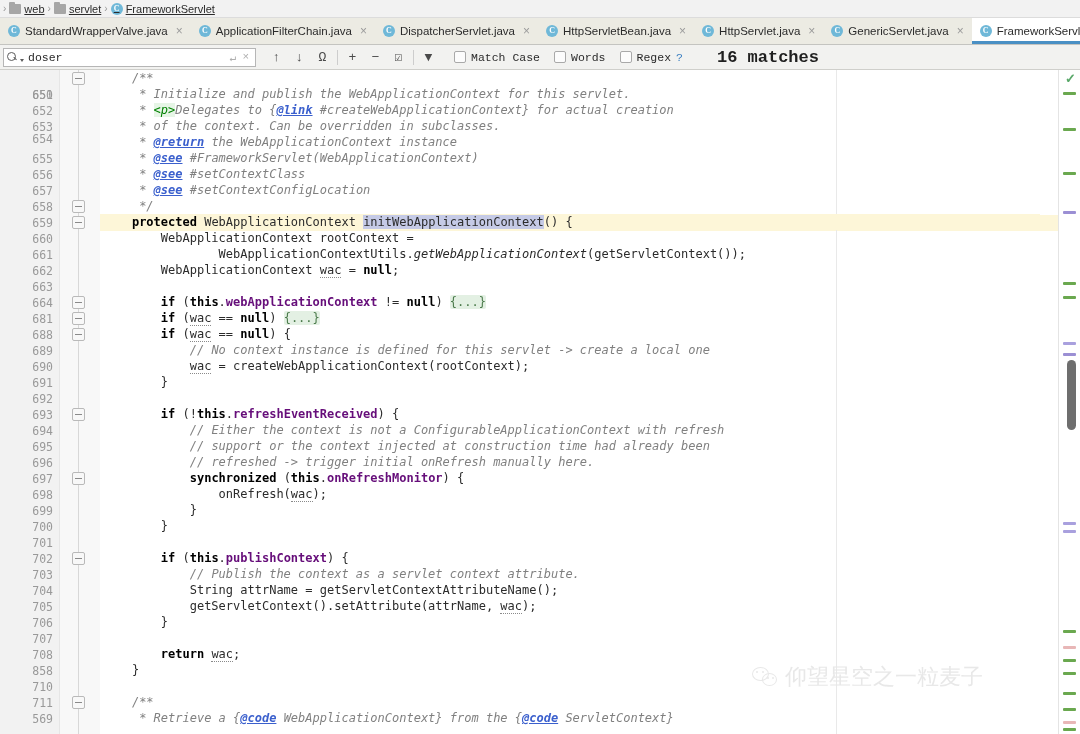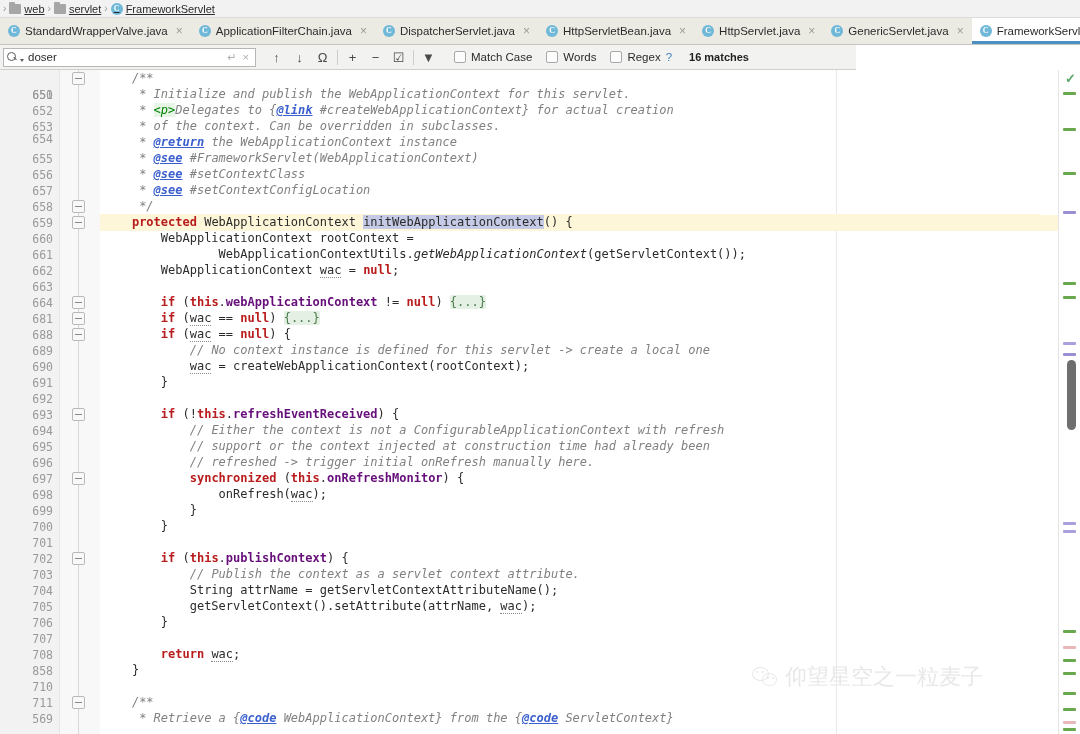--- a/index.html
+++ b/index.html
@@ -61,25 +61,25 @@
   .tab.active {
     background: #ffffff;
     box-shadow: inset 0 -3px 0 0 #4a90c4;
   }
   .tab-close {
     color: #9b9b9b; font-size: 12px; margin-left: 3px; line-height: 1;
   }
 
   
   #findbar {
-    position: absolute; top: 45px; left: 0; width: 856px; height: 25px;
+    position: absolute; top: 45px; left: 0; width: 1080px; height: 25px;
     background: #f2f2f0;
     border-bottom: 1px solid #cfcfcb;
     display: flex; align-items: center;
-    font-size: 11.5px; color: #2b2b2b;
+    font-size: 11.5px; color: #2b2b2b; font-family: Liberation Mono, monospace;
   }
   #search-field {
     position: relative;
     margin-left: 3px;
     width: 253px; height: 19px;
     background: #ffffff;
     border: 1px solid #b6b6b6;
     display: flex; align-items: center;
     padding: 0 3px;
   }
@@ -105,21 +105,21 @@
   .tbtn {
     width: 23px; height: 20px; display: flex; align-items: center;
     justify-content: center; color: #4a4a4a; font-size: 13px;
   }
   .tsep { width: 1px; height: 15px; background: #cdcdcd; margin: 0 3px; }
   .chk-wrap { display: flex; align-items: center; gap: 5px; margin-left: 14px; }
   .chk {
     width: 12px; height: 12px; border: 1px solid #a9a9a9;
     background: #fcfcfc; border-radius: 2px;
   }
-  #match-count { margin-left: 17px; font-weight: bold; font-size: 11px; color: #1f1f1f; }
+  #match-count { margin-left: 34px; font-weight: bold; font-size: 17px; color: #1f1f1f; }
   .qmark { color: #3a7fc1; margin-left: 5px; font-size: 11.5px; }
 
   
   #editor {
     position: absolute; top: 70px; left: 0; width: 1080px; height: 664px;
     background: #ffffff;
     overflow: hidden;
   }
   #gutter {
     position: absolute; left: 0; top: 0; width: 60px; height: 664px;
@@ -162,21 +162,21 @@
   #margin-guide {
     position: absolute; left: 836px; top: 0; width: 1px; height: 664px;
     background: #e9e9e9;
   }
   #row-hl-bg {
     position: absolute; left: 0; top: 0; width: 1080px; height: 16px;
     background: #fdf6d8;
   }
 
   
-  .kw  { color: #b91c1c; font-weight: bold; }
+  .kw  { color: #000000; font-weight: bold; }
   .cm  { color: #808080; font-style: italic; }
   .jd  { color: #808080; font-style: italic; }
   .tag { color: #008000; font-style: italic; background: #e6f5e6; }
   .jtag{ color: #3a5fcd; font-style: italic; font-weight: bold; text-decoration: underline; }
   .fld { color: #660e7a; font-weight: bold; }
   .mth { color: #2b2b2b; font-style: italic; }
   .ident { color: #2b2b2b; }
   .warnid { color: #2b2b2b; border-bottom: 1px dotted #8a8a8a; }
   .fold-ph { background: #e3f0e3; color: #4a7a4a; border-radius: 2px; }
   .sel { background: #c5cae6; }

